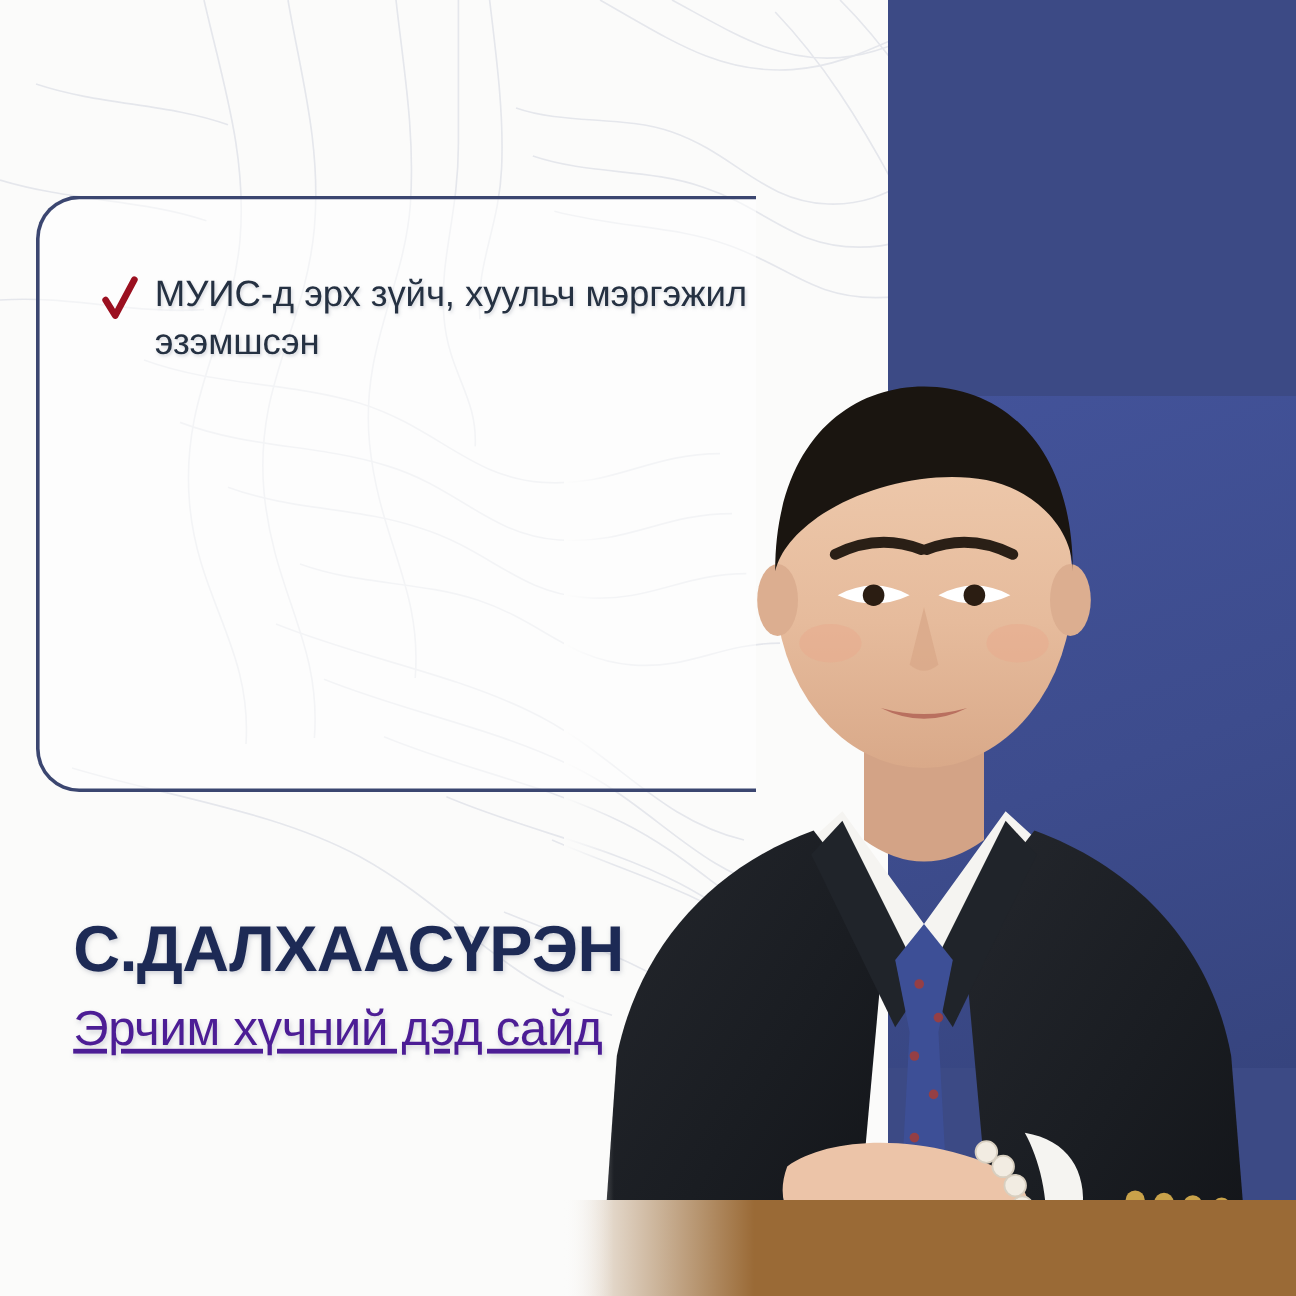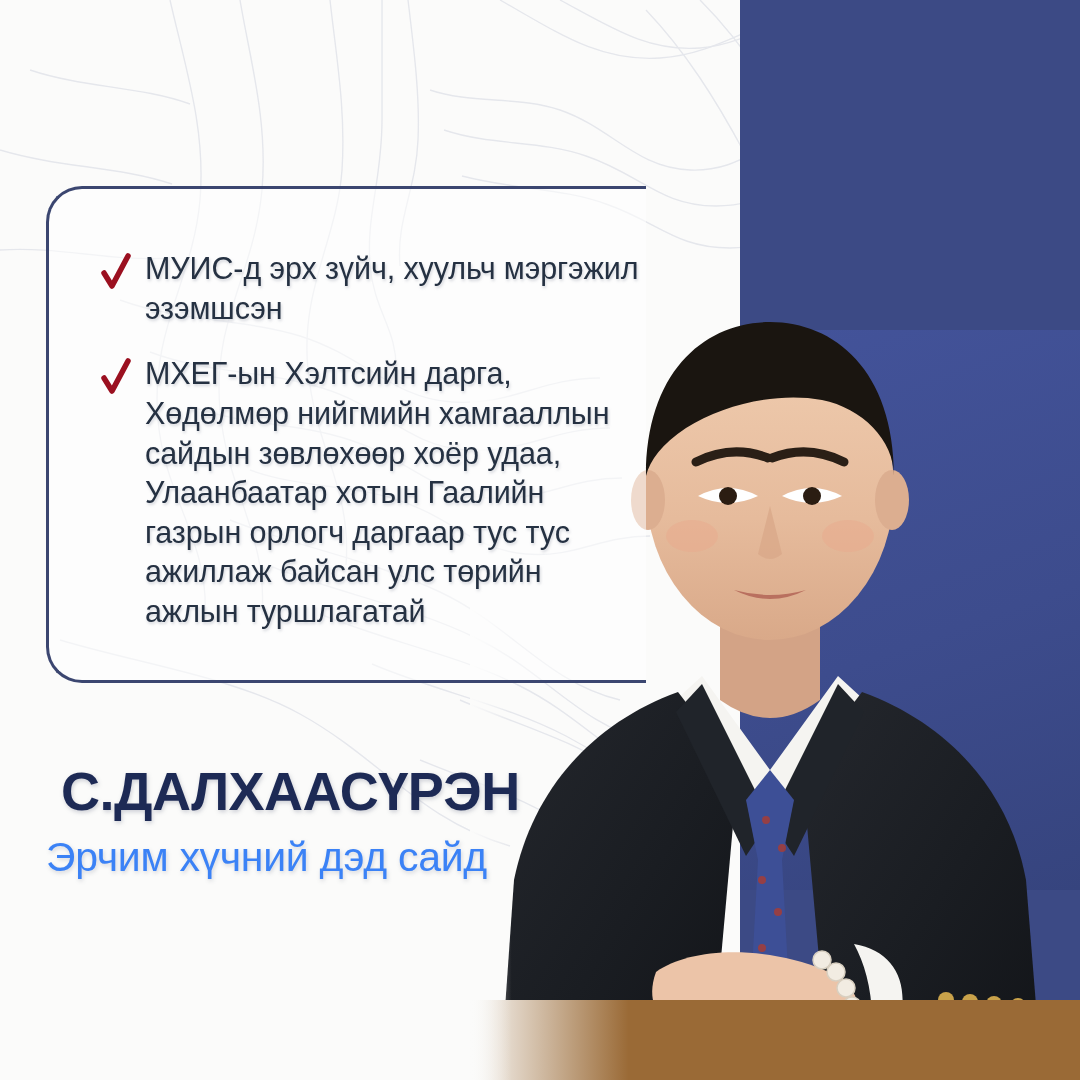--- a/index.html
+++ b/index.html
@@ -20,27 +20,26 @@
     background:#3c4a85;
   }
   
   .photo-backdrop{
     position:absolute;left:740px;top:330px;width:340px;height:560px;
     background:linear-gradient(160deg,#43539a 0%,#3d4c8d 55%,#36447e 100%);
   }
 
   
   .card{
-    position:absolute;left:46px;top:163px;width:600px;height:497px;
+    position:absolute;left:30px;top:163px;width:600px;height:497px;
     border:3px solid #3b4670;
     border-right:none;
     border-radius:36px 0 0 36px;
     background:rgba(255,255,255,0.55);
     box-sizing:border-box;
-    margin-top:23px;
   }
   .card-inner{
     position:absolute;left:52px;top:60px;width:660px;
   }
   .bullet{
     display:flex;align-items:flex-start;gap:14px;margin-bottom:26px;
   }
   .check{
     flex:0 0 auto;width:30px;height:42px;margin-top:4px;
   }
@@ -51,23 +50,24 @@
   }
 
   
   .name-block{position:absolute;left:45px;top:748px;width:640px;}
   .name{
     font-size:54px;font-weight:bold;color:#1d2a55;letter-spacing:-0.5px;
     line-height:1.0;margin:16px;
     text-shadow:1px 2px 4px rgba(120,125,145,.35);
   }
   .role{
-    font-size:41px;color:#3b82f6;line-height:1.15;margin:6px 0 0 1px;
+    font-size:41px;color:#4c1d95;line-height:1.15;margin:6px 0 0 16px;
     letter-spacing:-0.3px;
     text-shadow:1px 2px 4px rgba(120,125,145,.30);
+    text-decoration:underline;
   }
 
   
   .portrait{position:absolute;left:470px;top:300px;width:610px;height:780px;overflow:hidden;}
 </style>
 </head>
 <body>
 
 <div id="stage">
 
@@ -207,32 +207,20 @@
     <div class="card-inner">
 
       <div class="bullet">
         <svg class="check" viewBox="0 0 30 42" aria-hidden="true">
           <path d="M3,20 L11,33 L27,3" fill="none" stroke="#9b1020" stroke-width="5.5" stroke-linecap="round" stroke-linejoin="round"></path>
         </svg>
         <div class="btext">МУИС-д эрх зүйч, хуульч мэргэжил
 эзэмшсэн</div>
       </div>
 
-      <div class="bullet">
-        <svg class="check" viewBox="0 0 30 42" aria-hidden="true">
-          <path d="M3,20 L11,33 L27,3" fill="none" stroke="#9b1020" stroke-width="5.5" stroke-linecap="round" stroke-linejoin="round"></path>
-        </svg>
-        <div class="btext">МХЕГ-ын  Хэлтсийн дарга,
-Хөдөлмөр нийгмийн хамгааллын
-сайдын зөвлөхөөр хоёр удаа,
-Улаанбаатар хотын Гаалийн
-газрын орлогч даргаар тус тус
-ажиллаж байсан улс төрийн
-ажлын туршлагатай</div>
-      </div>
 
     </div>
   </div>
 
   <div class="name-block">
     <div class="name">С.ДАЛХААСҮРЭН</div>
     <div class="role">Эрчим хүчний дэд сайд</div>
   </div>
 
 </div>

